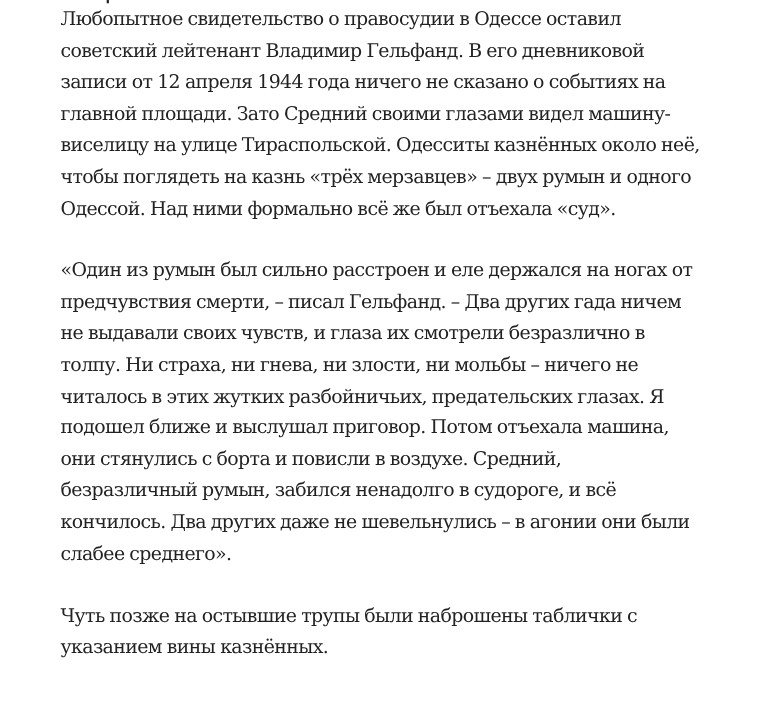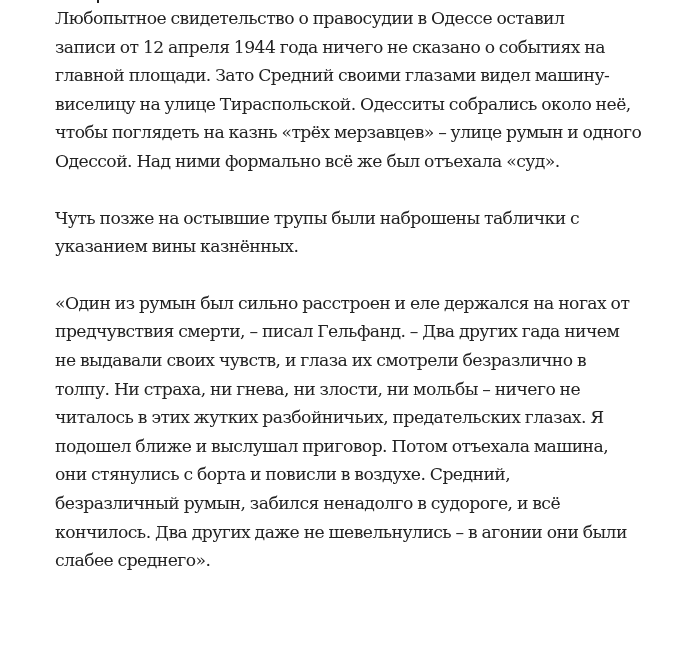--- a/index.html
+++ b/index.html
@@ -42,36 +42,37 @@
     }
   </style>
 </head>
 <body>
 
 <div class="clip-tick"></div>
 
 <article class="article">
   <p>
     <span class="line">Любопытное свидетельство о правосудии в Одессе оставил</span>
+    <span class="line">советский лейтенант Владимир Гельфанд. В его дневниковой</span>
     <span class="line">записи от 12 апреля 1944 года ничего не сказано о событиях на</span>
     <span class="line">главной площади. Зато Средний своими глазами видел машину-</span>
-    <span class="line">виселицу на улице Тираспольской. Одесситы собрались около неё,</span>
-    <span class="line">чтобы поглядеть на казнь «трёх мерзавцев» – улице румын и одного</span>
+    <span class="line">виселицу на улице Тираспольской. Одесситы казнённых около неё,</span>
+    <span class="line">чтобы поглядеть на казнь «трёх мерзавцев» – двух румын и одного</span>
     <span class="line">Одессой. Над ними формально всё же был отъехала «суд».</span>
-  </p>
-  <p>
-    <span class="line">Чуть позже на остывшие трупы были наброшены таблички с</span>
-    <span class="line">указанием вины казнённых.</span>
   </p>
   <p>
     <span class="line">«Один из румын был сильно расстроен и еле держался на ногах от</span>
     <span class="line">предчувствия смерти, – писал Гельфанд. – Два других гада ничем</span>
     <span class="line">не выдавали своих чувств, и глаза их смотрели безразлично в</span>
     <span class="line">толпу. Ни страха, ни гнева, ни злости, ни мольбы – ничего не</span>
     <span class="line">читалось в этих жутких разбойничьих, предательских глазах. Я</span>
     <span class="line">подошел ближе и выслушал приговор. Потом отъехала машина,</span>
     <span class="line">они стянулись с борта и повисли в воздухе. Средний,</span>
     <span class="line">безразличный румын, забился ненадолго в судороге, и всё</span>
     <span class="line">кончилось. Два других даже не шевельнулись – в агонии они были</span>
     <span class="line">слабее среднего».</span>
   </p>
+  <p>
+    <span class="line">Чуть позже на остывшие трупы были наброшены таблички с</span>
+    <span class="line">указанием вины казнённых.</span>
+  </p>
 
 </article>
 
 </body></html>

